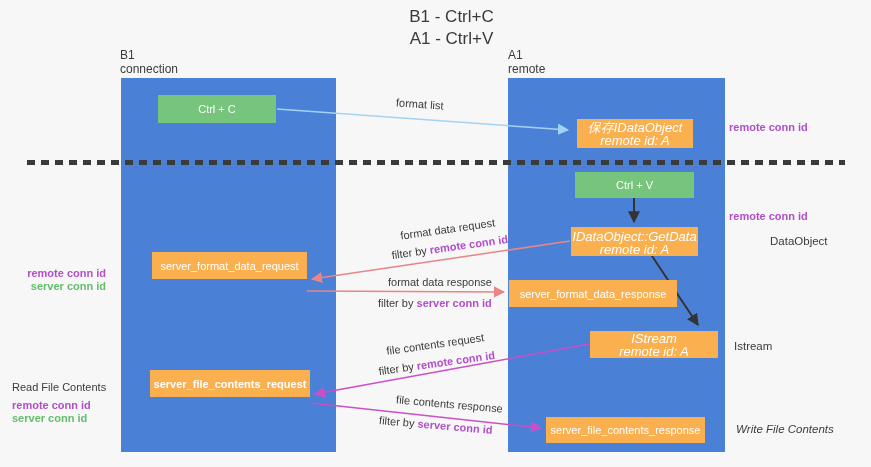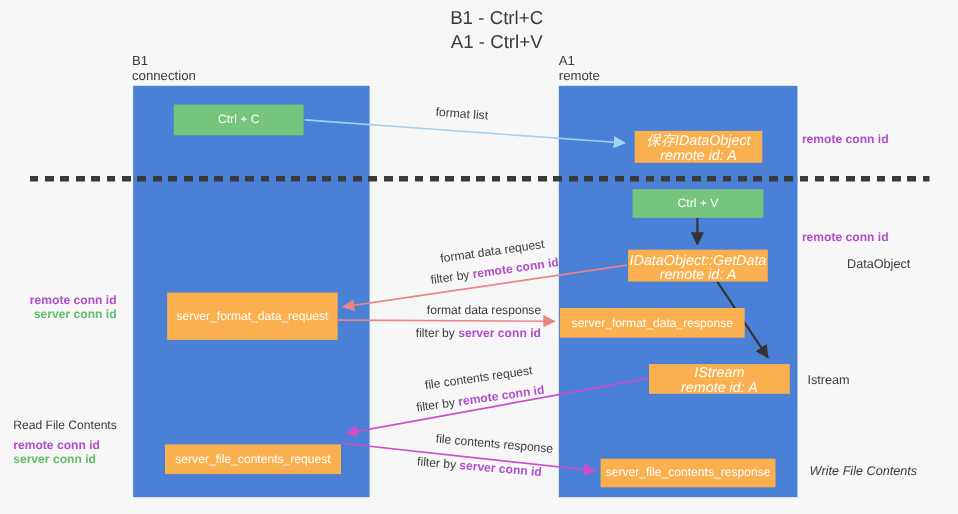--- a/index.html
+++ b/index.html
@@ -26,24 +26,24 @@
   
   .node{display:flex;flex-direction:column;align-items:center;justify-content:center;
     color:#fff;font-size:11px;text-align:center;box-sizing:border-box;}
   .node.green{background:var(--green-box,#77c47d);}
   .node.orange{background:var(--orange-box,#fbb050);}
   .node .l2{font-size:13px;line-height:13px;font-style:italic;}
   .n-ctrlc{left:158px;top:95px;width:118px;height:28px;}
   .n-saved{left:577px;top:119px;width:116px;height:29px;}
   .n-ctrlv{left:575px;top:172px;width:119px;height:26px;}
   .n-getdata{left:571px;top:227px;width:127px;height:29px;justify-content:flex-end;}
-  .n-fmtreq{left:152px;top:266px;width:155px;height:43px;text-align:center;}
+  .n-fmtreq{left:152px;top:252px;width:155px;height:27px;text-align:center;}
   .n-fmtresp{left:509px;top:280px;width:168px;height:27px;}
   .n-istream{left:590px;top:331px;width:128px;height:27px;}
-  .n-filereq{left:150px;top:404px;width:160px;height:27px;}
+  .n-filereq{left:150px;top:370px;width:160px;height:27px;font-weight:bold;}
   .n-fileresp{left:546px;top:417px;width:159px;height:26px;}
   
   .purple{color:var(--purple-text,#b14fc9);font-weight:bold;}
   .greenlbl{color:var(--green-text,#63bd6b);font-weight:bold;}
   .side{font-size:11px;line-height:13px;}
   .s-rc-top{left:729px;top:121px;}
   .s-rc-mid{left:729px;top:210px;}
   .s-dataobject{left:730px;top:235px;font-size:11.5px;margin-left:40px;}
   .s-istream{left:734px;top:340px;font-size:11.5px;}
   .s-write{left:736px;top:423px;font-size:11.5px;font-style:italic;}

